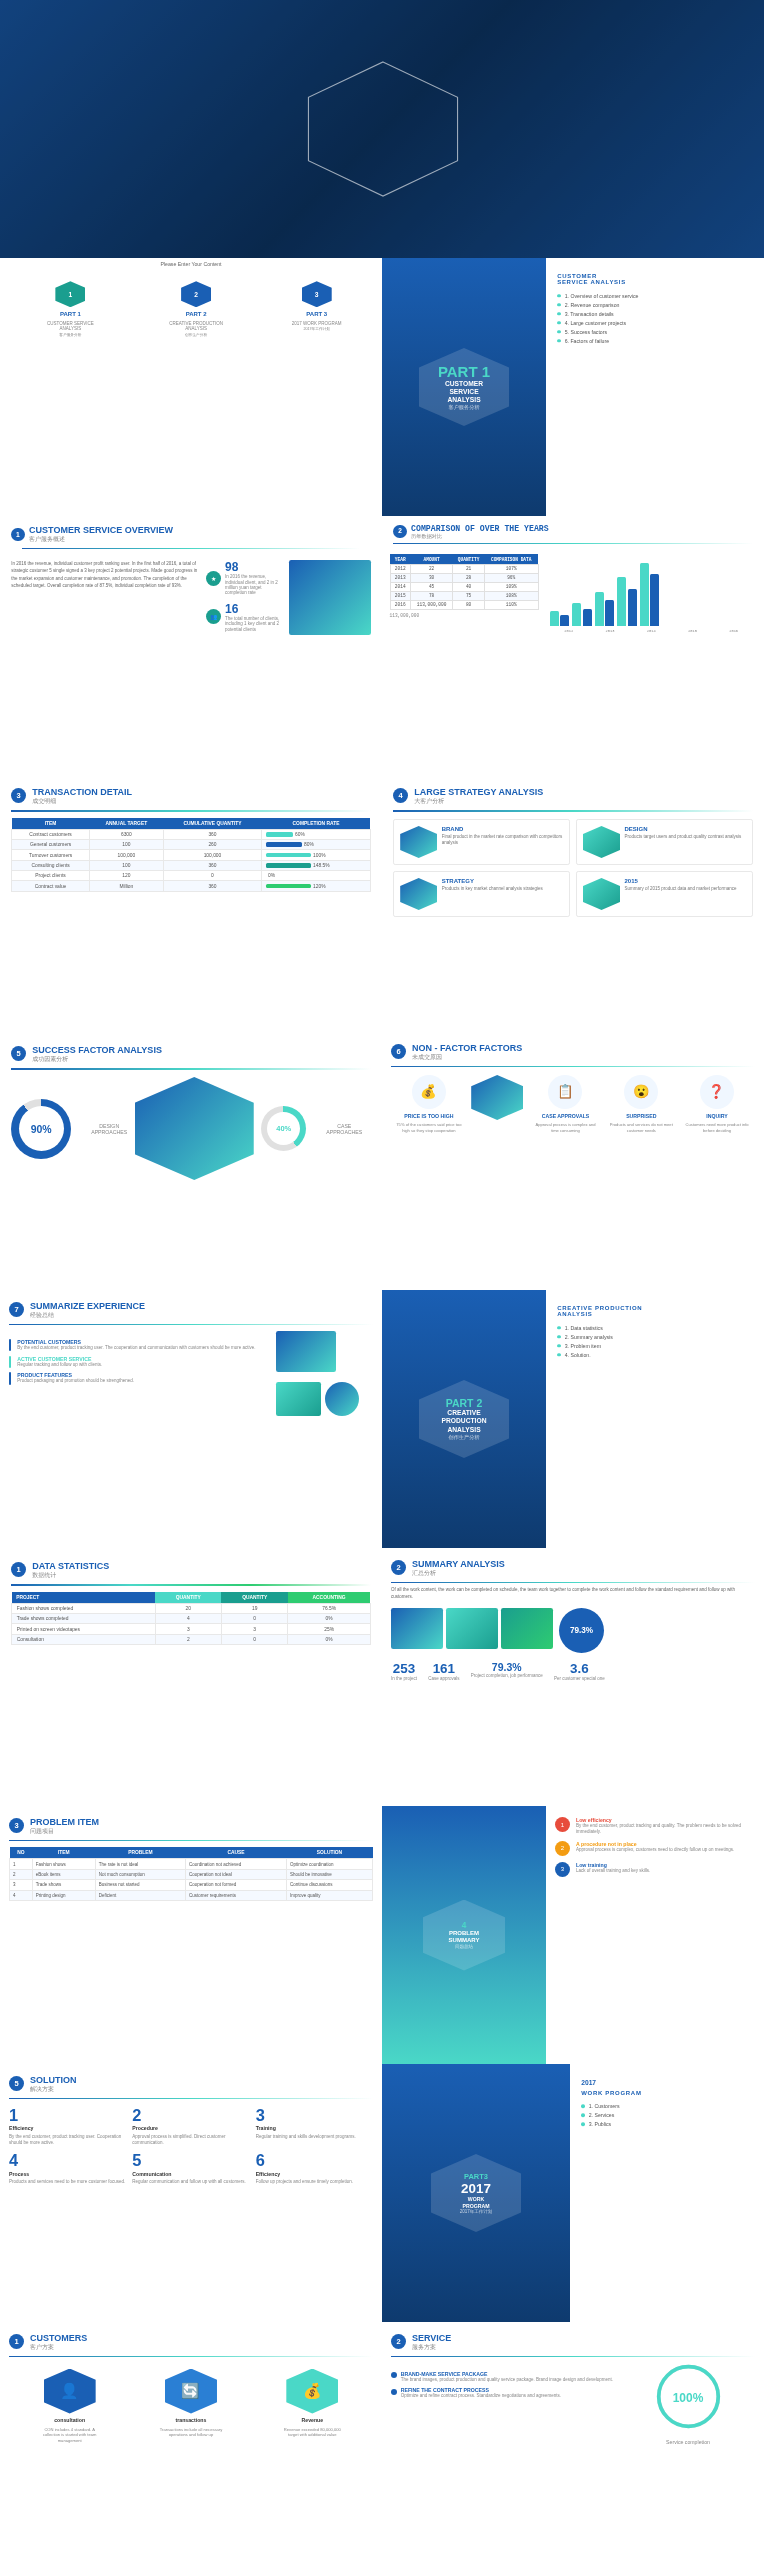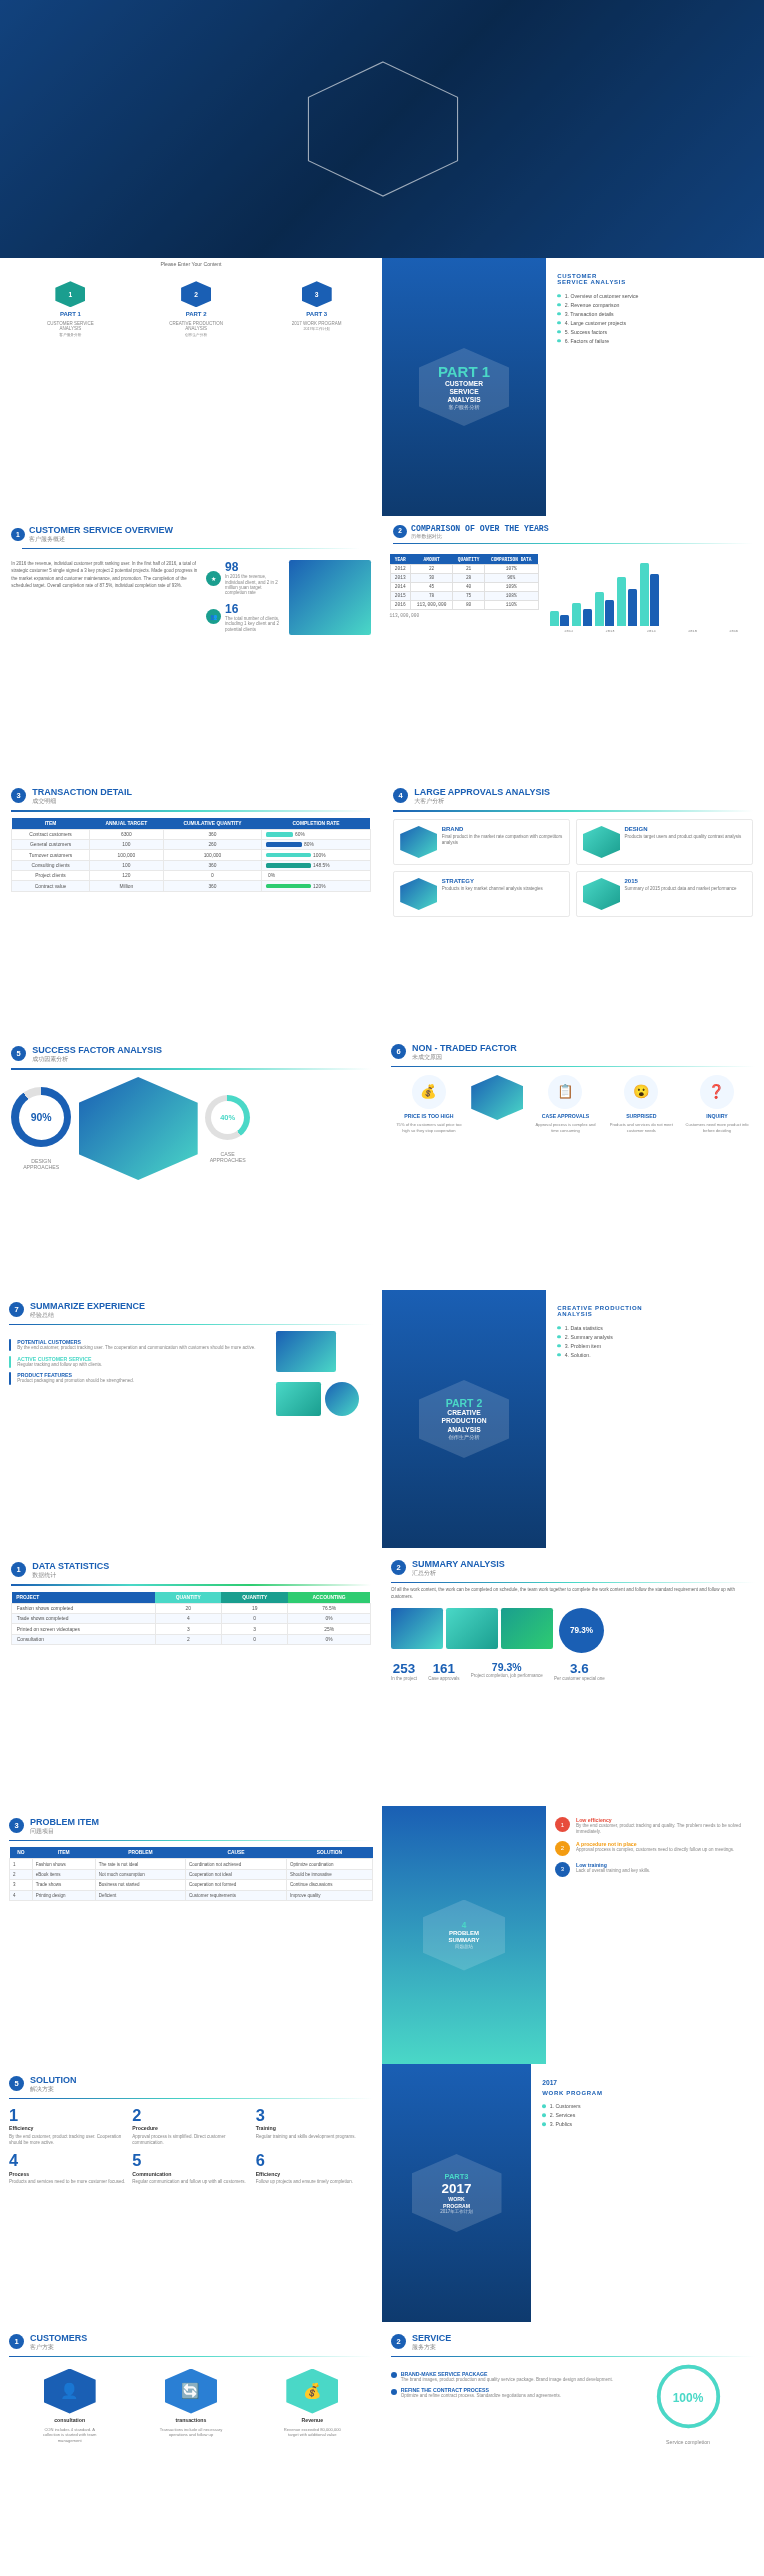--- a/index.html
+++ b/index.html
@@ -110,21 +110,21 @@
     .lca-card { border: 0.7px solid #e8e8e8; padding: 6px; border-radius: 2.2px; display: flex; gap: 4.5px; }
     .lca-hex-img { width: 37px; height: 32px; clip-path: polygon(50% 0%, 100% 25%, 100% 75%, 50% 100%, 0% 75%, 0% 25%); flex-shrink: 0; }
     .lca-hex-img.blue { background: linear-gradient(135deg, #1a5fb4, #4ad8c7); }
     .lca-hex-img.teal { background: linear-gradient(135deg, #4ad8c7, #1a9e8f); }
     .lca-card-title { font-size: 6px; font-weight: bold; color: #1a5fb4; }
     .lca-card-text { font-size: 4.5px; color: #777; line-height: 1.4; margin-top: 1.5px; }
 
     
     .sfa-slide { background: #fff; padding: 11.2px; }
     .sfa-content { display: flex; gap: 7.5px; margin-top: 7.5px; align-items: center; }
-    .sfa-circle-wrap { display: flex; flex-direction: column; align-items: center; gap: 11px; }
+    .sfa-circle-wrap { display: flex; flex-direction: row; align-items: center; gap: 20px; }
     .sfa-circle { width: 60px; height: 60px; border-radius: 50%; background: conic-gradient(#1a5fb4 0% 90%, #e0e0e0 90% 100%); display: flex; align-items: center; justify-content: center; position: relative; }
     .sfa-circle-inner { width: 45px; height: 45px; border-radius: 50%; background: #fff; display: flex; align-items: center; justify-content: center; font-size: 10.5px; font-weight: bold; color: #1a5fb4; }
     .sfa-circle-label { font-size: 5.2px; color: #888; text-align: center; }
     .sfa-hex-img { width: 119px; height: 103px; clip-path: polygon(50% 0%, 100% 25%, 100% 75%, 50% 100%, 0% 75%, 0% 25%); background: linear-gradient(135deg, #1a5fb4, #4ad8c7); flex-shrink: 0; }
     .sfa-circle2 { width: 45px; height: 45px; border-radius: 50%; background: conic-gradient(#4ad8c7 0% 40%, #e0e0e0 40% 100%); display: flex; align-items: center; justify-content: center; position: relative; }
     .sfa-circle2-inner { width: 33px; height: 33px; border-radius: 50%; background: #fff; display: flex; align-items: center; justify-content: center; font-size: 7.5px; font-weight: bold; color: #4ad8c7; }
 
     
     .ntf-slide { background: #fff; padding: 9px; }
     .ntf-factors { display: flex; justify-content: space-around; margin-top: 7.5px; }
@@ -197,21 +197,21 @@
     
     .sol-slide { background: #fff; padding: 9px; }
     .sol-grid { display: grid; grid-template-columns: repeat(3, 1fr); gap: 6px; margin-top: 7.5px; }
     .sol-item { display: flex; flex-direction: column; gap: 2.2px; }
     .sol-num { font-size: 16.4px; font-weight: bold; color: #1a5fb4; line-height: 1; }
     .sol-title { font-size: 5.2px; font-weight: bold; color: #333; }
     .sol-text { font-size: 4.5px; color: #888; line-height: 1.4; }
 
     
     .part3-slide { background: #fff; display: flex; }
-    .part3-left { width: 149px; background: linear-gradient(180deg, #1a5fb4 0%, #0e3a6e 100%); display: flex; flex-direction: column; align-items: center; justify-content: center; padding: 15px; }
+    .part3-left { width: 188px; background: linear-gradient(180deg, #1a5fb4 0%, #0e3a6e 100%); display: flex; flex-direction: column; align-items: center; justify-content: center; padding: 15px; }
     .part3-right { flex: 1; padding: 15px 11.2px; }
 
     
     .cust-slide { background: #fff; padding: 9px; }
     .cust-hexes { display: flex; justify-content: space-around; margin-top: 11.2px; }
     .cust-hex-wrap { display: flex; flex-direction: column; align-items: center; gap: 3.7px; }
     .cust-hex { width: 52px; height: 45px; clip-path: polygon(50% 0%, 100% 25%, 100% 75%, 50% 100%, 0% 75%, 0% 25%); display: flex; align-items: center; justify-content: center; color: #fff; font-size: 15px; }
     .cust-hex.blue1 { background: #1a5fb4; }
     .cust-hex.blue2 { background: #2a7fd4; }
     .cust-hex.teal { background: #4ad8c7; }
@@ -489,21 +489,21 @@
             </td>
         </tr>
       </tbody>
     </table>
   </div>
 
   <div class="slide lca-slide">
     <div class="section-header">
       <div style="width:15px;height:15px;background:#1a5fb4;color:#fff;border-radius:50%;display:flex;align-items:center;justify-content:center;font-size:7.5px;font-weight:bold;flex-shrink:0;">4</div>
       <div>
-        <div class="section-title">LARGE APPROVALS ANALYSIS</div>
+        <div class="section-title">LARGE STRATEGY ANALYSIS</div>
         <div class="section-cn">大客户分析</div>
       </div>
     </div>
     <div style="height:1.5px;background:linear-gradient(90deg,#1a5fb4,#4ad8c7,transparent);margin-bottom:3.7px;"></div>
     <div class="lca-grid">
       <div class="lca-card">
         <div class="lca-hex-img blue"></div>
         <div>
           <div class="lca-card-title">BRAND</div>
           <div class="lca-card-text">Final product in the market rate comparison with competitors analysis</div>
@@ -559,21 +559,21 @@
         </div>
         <div class="sfa-circle-label">CASE<br>APPROACHES</div>
       </div>
     </div>
   </div>
 
   <div class="slide ntf-slide">
     <div class="section-header">
       <div style="width:15px;height:15px;background:#1a5fb4;color:#fff;border-radius:50%;display:flex;align-items:center;justify-content:center;font-size:7.5px;font-weight:bold;flex-shrink:0;">6</div>
       <div>
-        <div class="section-title">NON - TRADED FACTOR</div>
+        <div class="section-title">NON - FACTOR FACTORS</div>
         <div class="section-cn">未成交原因</div>
       </div>
     </div>
     <div style="height:1.5px;background:linear-gradient(90deg,#1a5fb4,#4ad8c7,transparent);margin-bottom:6px;"></div>
     <div class="ntf-factors">
       <div class="ntf-factor">
         <div class="ntf-icon-wrap">💰</div>
         <div class="ntf-factor-title">PRICE IS TOO HIGH</div>
         <div class="ntf-factor-text">75% of the customers said price too high so they stop cooperation</div>
       </div>

